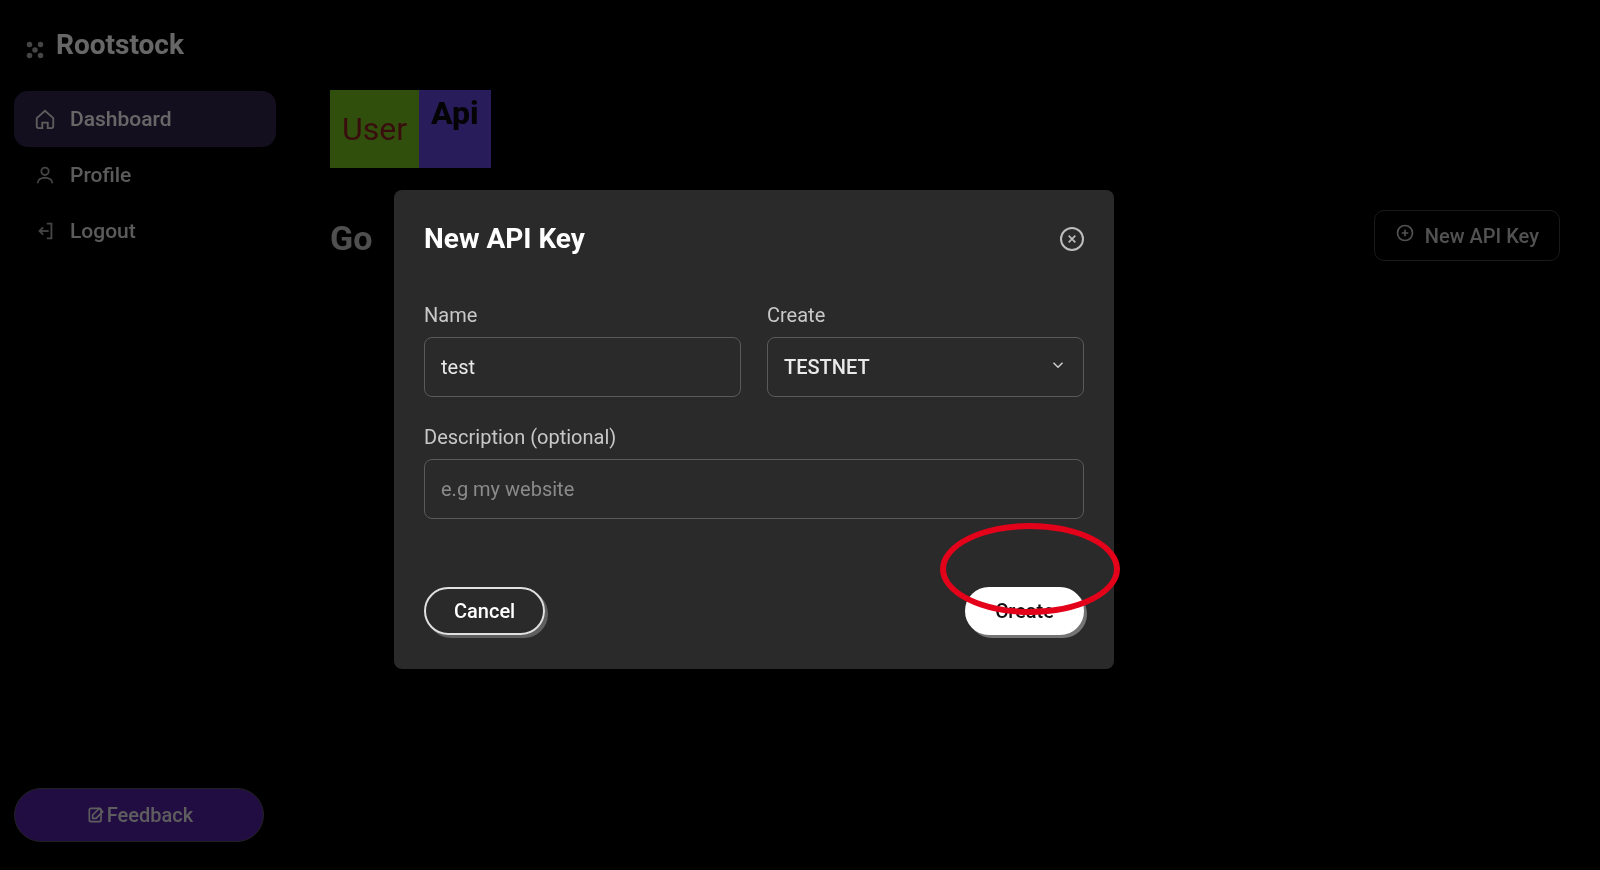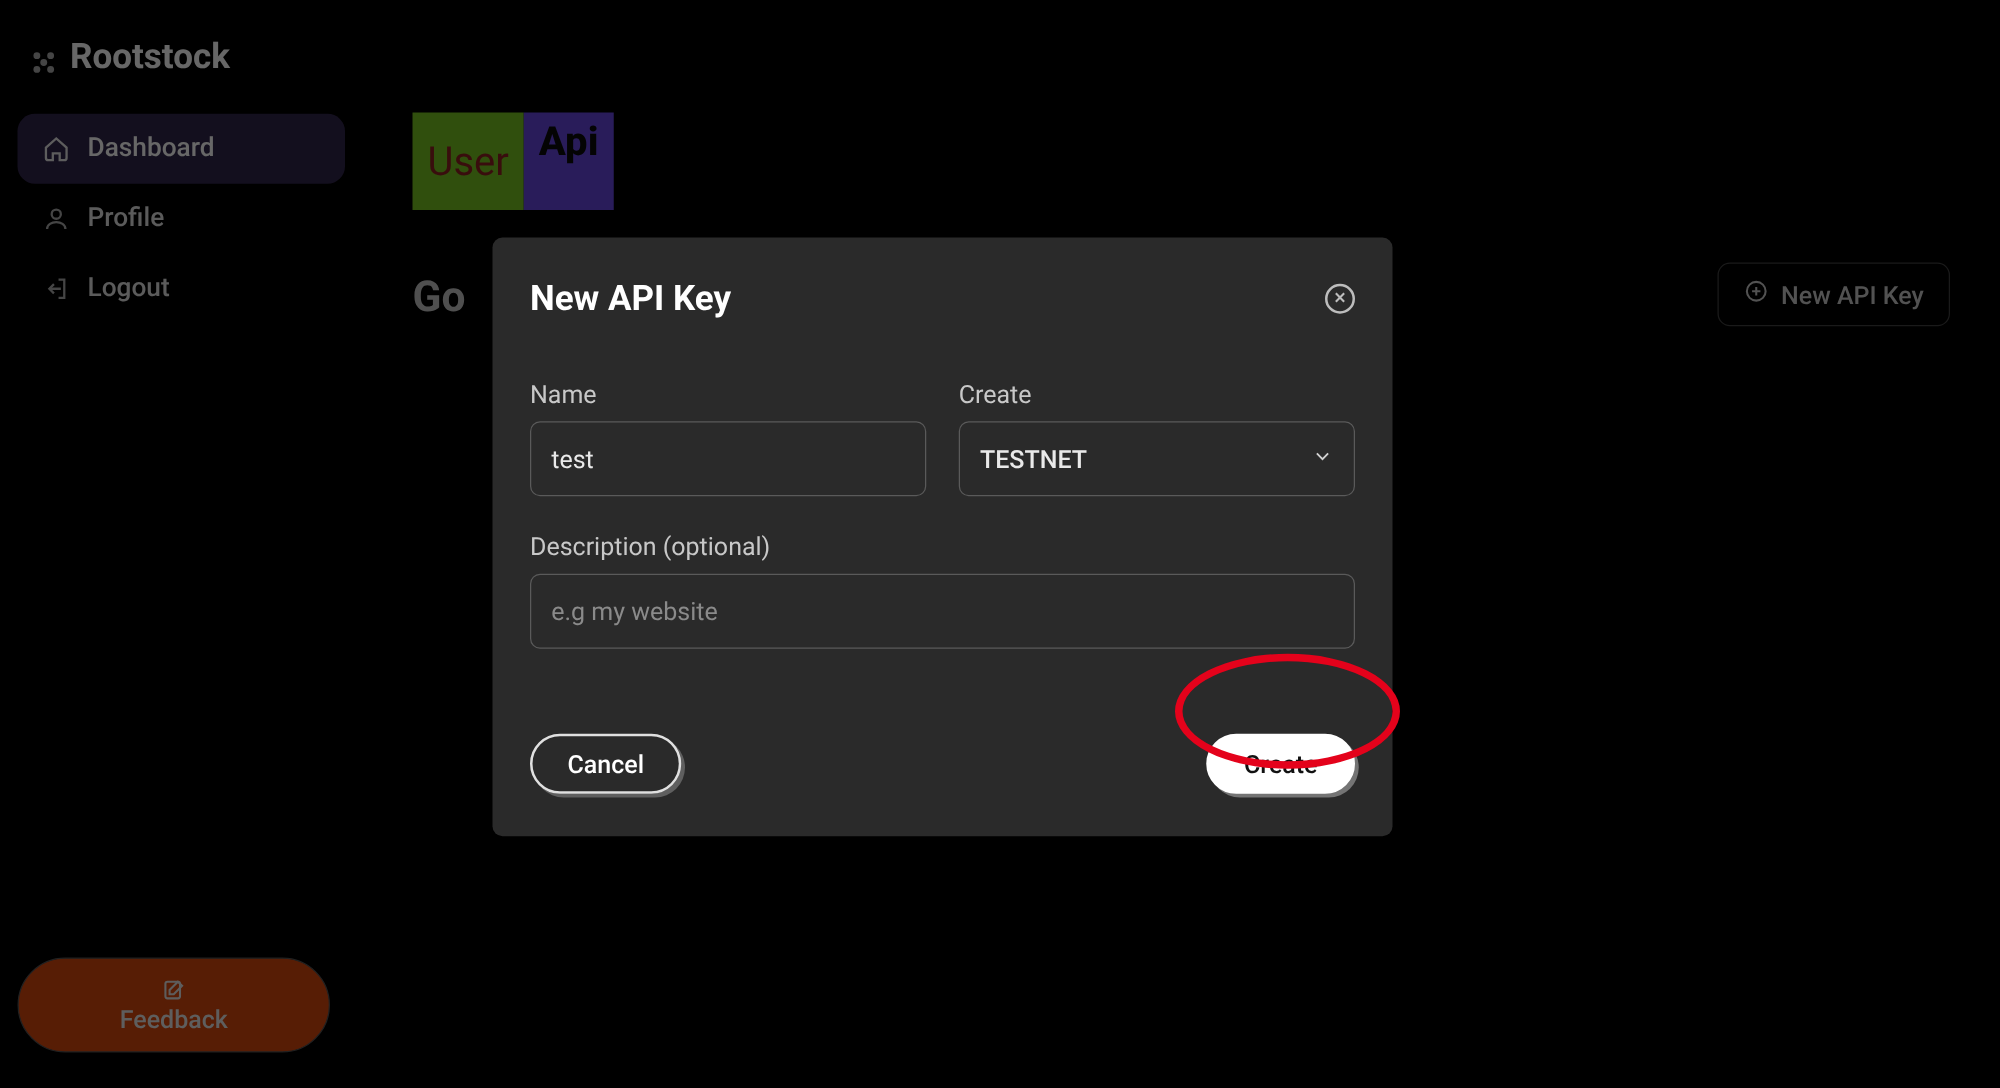--- a/index.html
+++ b/index.html
@@ -23,23 +23,22 @@
     padding: 16px 20px; border-radius: 14px;
     font-size: 21px; font-weight: 500; color: #c9c9c9;
     cursor: pointer;
   }
   .nav-item.active { background: #2c2244; color: #e5e5e5; }
   .nav-icon { width: 22px; height: 22px; display: inline-flex; align-items:center; justify-content:center; }
 
   .feedback-btn {
     margin-top: auto; display: flex; align-items: center; justify-content: center; 
     padding: 14px 22px; border: 1px solid #4a4a4a; border-radius: 999px;
-    background: #c2410c; color: #d0d0d0; font-size: 20px; font-weight: 500; width: 250px;
+    background: #4c1d95; color: #d0d0d0; font-size: 20px; font-weight: 500; width: 250px;
     cursor: pointer;
-    flex-direction: column;
   }
 
   .main {
     flex: 1; padding: 90px 40px 40px 40px; position: relative;
   }
   .badge-row { display: flex; gap: 0; margin-bottom: 50px; }
   .badge-user {
     background: #6ab01e; color: #7f1d1d; font-size: 32px; font-weight: 400;
     padding: 20px 12px;
   }

